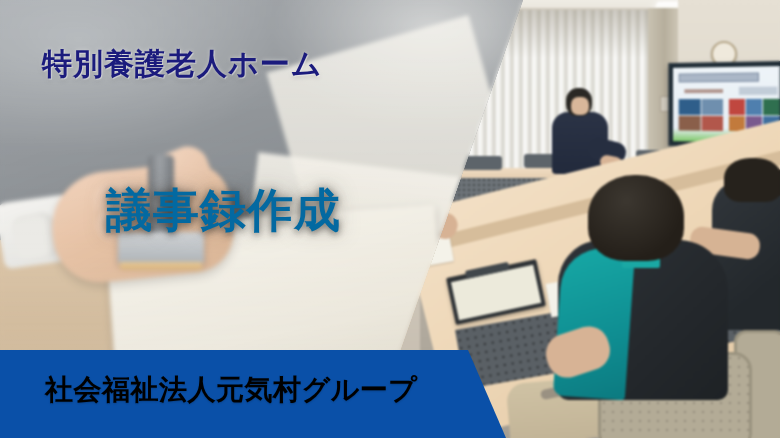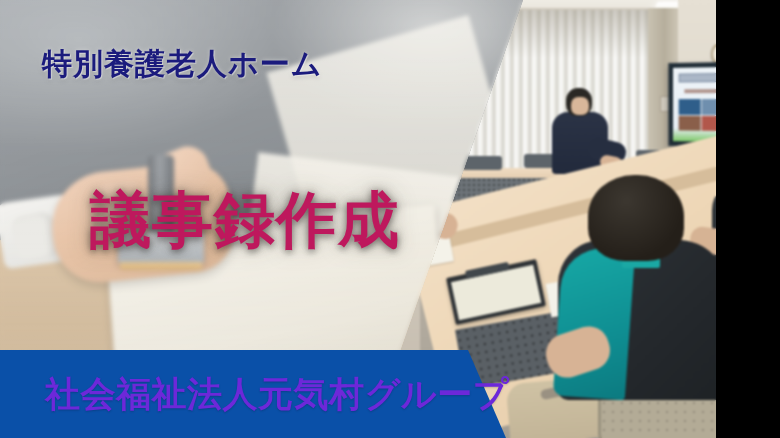--- a/index.html
+++ b/index.html
@@ -2,21 +2,21 @@
 <html lang="ja"><head>
 <meta charset="utf-8">
 <style>
   html, body {
     margin: 0;
     padding: 0;
     background: #000;
   }
   #stage {
     position: relative;
-    width: 716px;
+    width: 780px;
     height: 438px;
     overflow: hidden;
     font-family: "DejaVu Sans", "Liberation Sans", sans-serif;
     background: #cfcac4;
   }
 
   
   .photo-right {
     position: absolute;
     inset: 0;
@@ -527,25 +527,25 @@
     letter-spacing: 1px;
     color: #ffffff;
     text-shadow:
       0 0 10px rgba(40,40,40,.55),
       0 0 22px rgba(40,40,40,.4),
       0 3px 6px rgba(0,0,0,.35);
     white-space: nowrap;
   }
   .title-2 {
     position: absolute;
-    left: 90px; top: 180px;
-    font-size: 61px;
+    left: 106px; top: 180px;
+    font-size: 46px;
     font-weight: 700;
     letter-spacing: 1px;
-    color: #be185d;
+    color: #0369a1;
     text-shadow:
       0 0 10px rgba(60,55,50,.5),
       0 0 22px rgba(60,55,50,.35),
       0 3px 6px rgba(0,0,0,.3);
     white-space: nowrap;
   }
   .subtitle {
     position: absolute;
     left: 44px; top: 272px;
     font-size: 27px;
@@ -561,24 +561,24 @@
   
   .bottom-bar {
     position: absolute;
     left: 0; top: 350px; width: 780px; height: 88px;
     background: #0a50a8;
     clip-path: polygon(0 0, 468px 0, 506px 88px, 0 88px);
   }
   .org-name {
     position: absolute;
     left: 45px; top: 371px;
-    font-size: 35px;
+    font-size: 28px;
     font-weight: 700;
     letter-spacing: .5px;
-    color: #6d28d9;
+    color: #000000;
     white-space: nowrap;
     text-shadow: 0 1px 2px rgba(0,0,0,.18);
   }
 </style>
 </head>
 <body>
 
 <div id="stage">
 
   <div class="photo-right">

